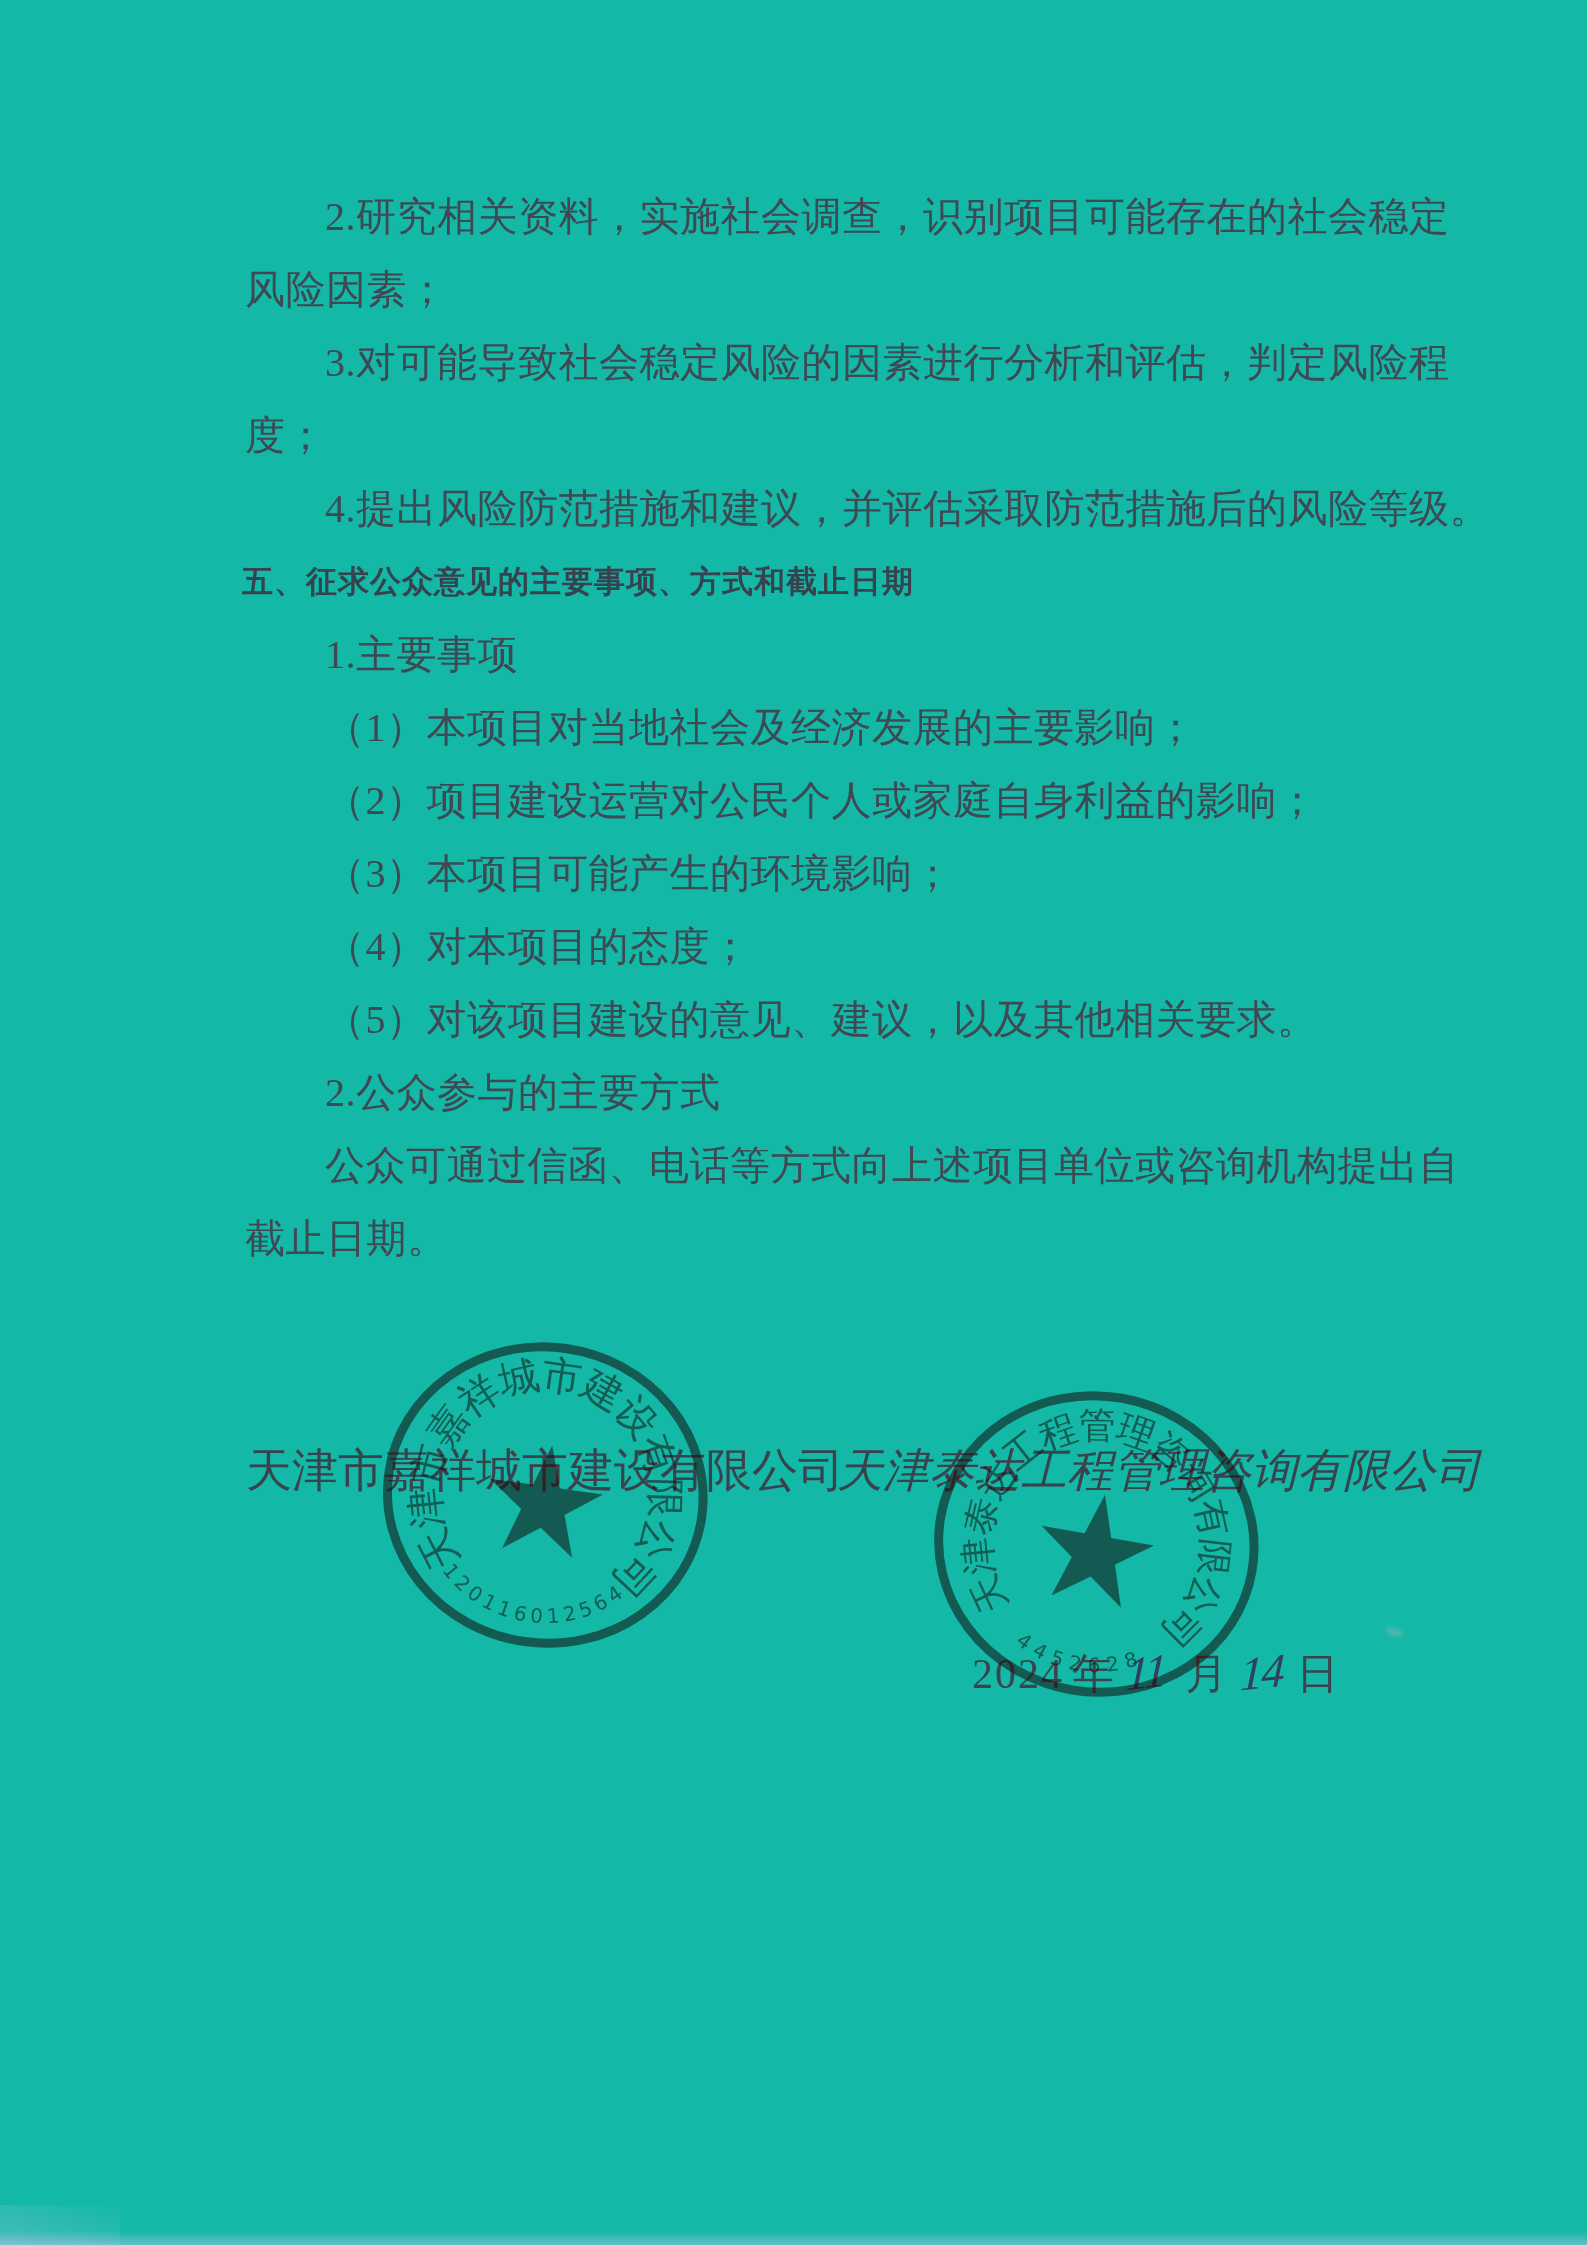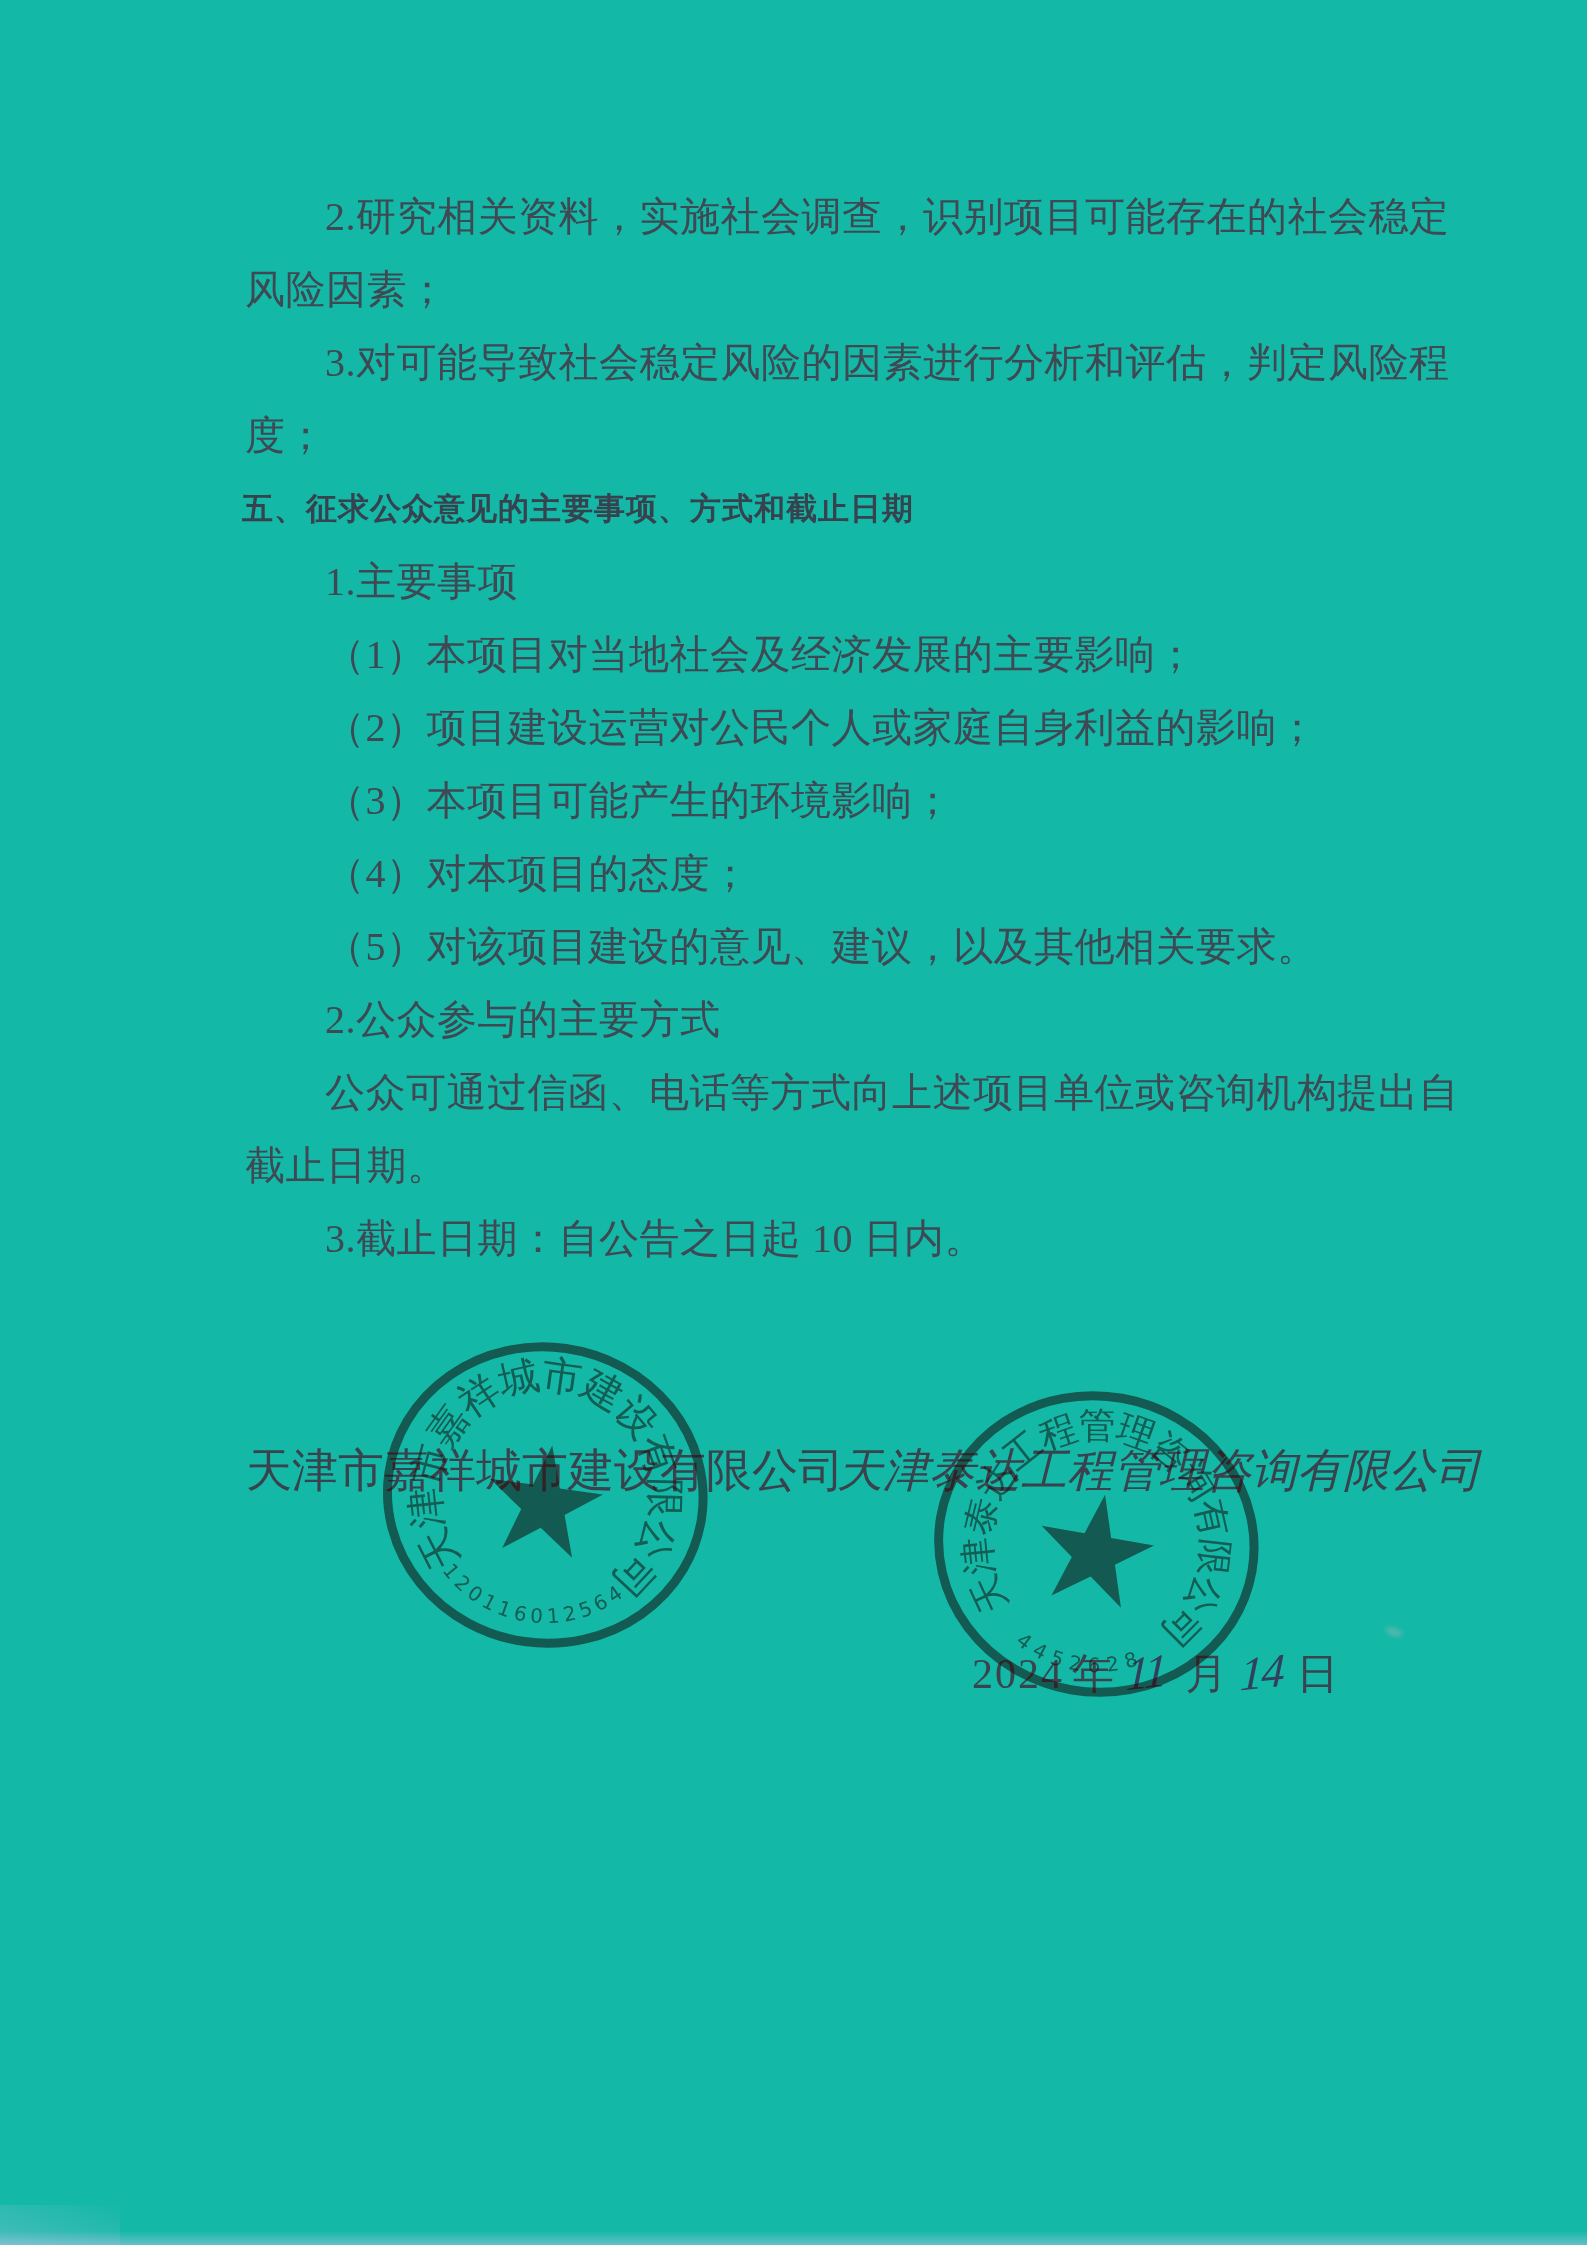--- a/index.html
+++ b/index.html
@@ -92,31 +92,31 @@
 </head>
 <body>
 
 <div class="page">
 
   <div class="body-text">
       <div class="line para">2.研究相关资料，实施社会调查，识别项目可能存在的社会稳定</div>
       <div class="line cont">风险因素；</div>
       <div class="line para">3.对可能导致社会稳定风险的因素进行分析和评估，判定风险程</div>
       <div class="line cont">度；</div>
+      <div class="line para">4.提出风险防范措施和建议，并评估采取防范措施后的风险等级。</div>
       <div class="line heading">五、征求公众意见的主要事项、方式和截止日期</div>
       <div class="line para">1.主要事项</div>
       <div class="line para">（1）本项目对当地社会及经济发展的主要影响；</div>
       <div class="line para">（2）项目建设运营对公民个人或家庭自身利益的影响；</div>
       <div class="line para">（3）本项目可能产生的环境影响；</div>
       <div class="line para">（4）对本项目的态度；</div>
       <div class="line para">（5）对该项目建设的意见、建议，以及其他相关要求。</div>
       <div class="line para">2.公众参与的主要方式</div>
       <div class="line para">公众可通过信函、电话等方式向上述项目单位或咨询机构提出自</div>
       <div class="line cont">截止日期。</div>
-      <div class="line para">3.截止日期：自公告之日起 10 日内。</div>
     </div>
 
   <span class="company left">天津市嘉祥城市建设有限公司</span>
   <span class="company right">天津泰达工程管理咨询有限公司</span>
 
   <div class="date-row">
     <span class="printed">2024</span>
     <span class="printed gap-s">年</span>
     <span class="hand">11</span>
     <span class="printed gap-m">月</span>

